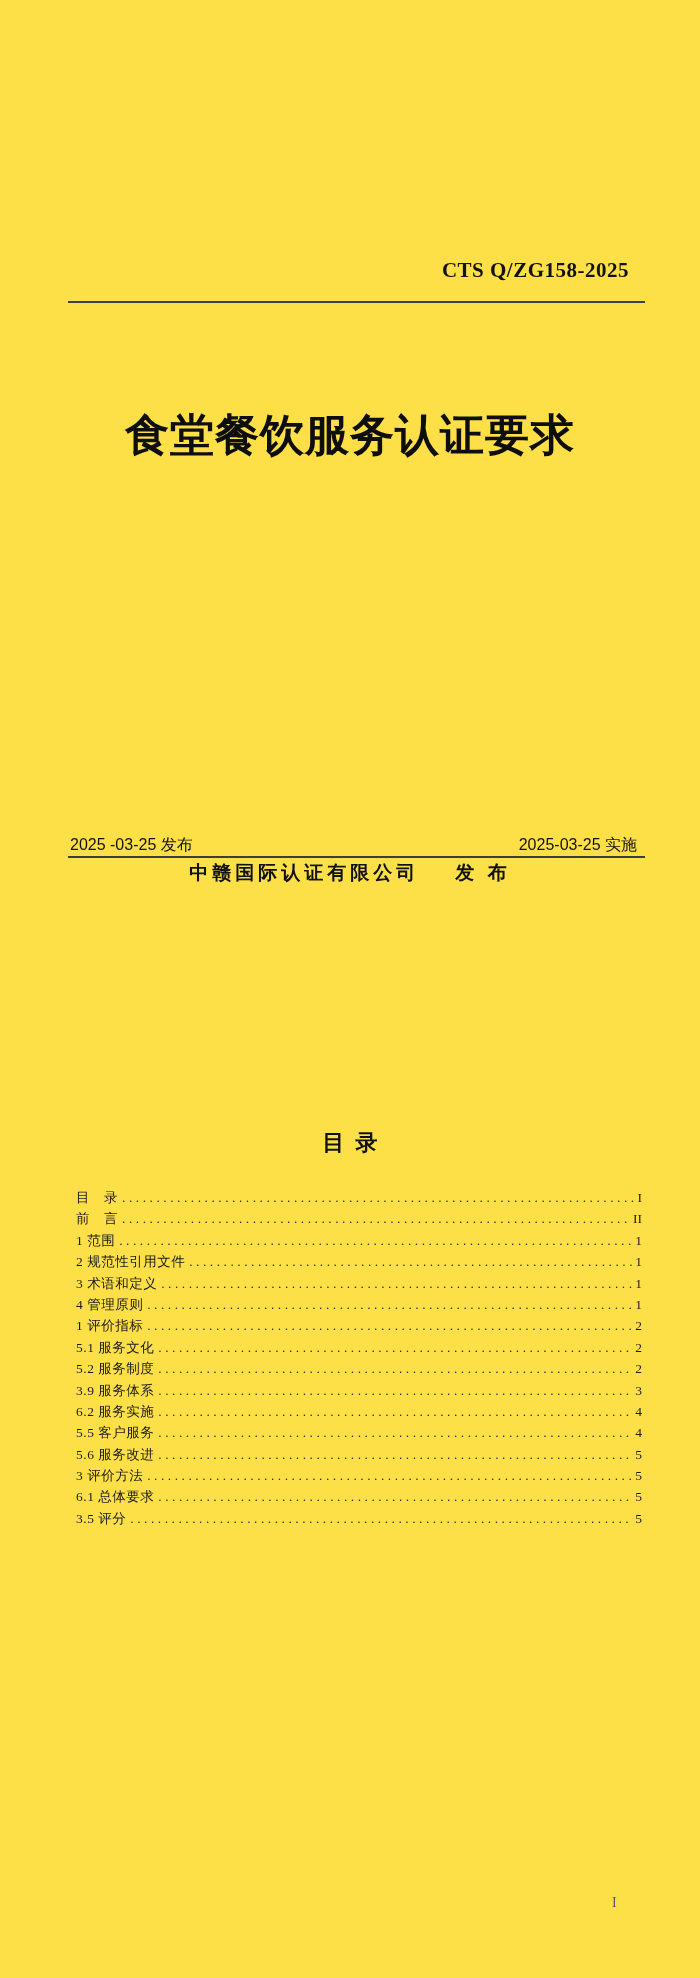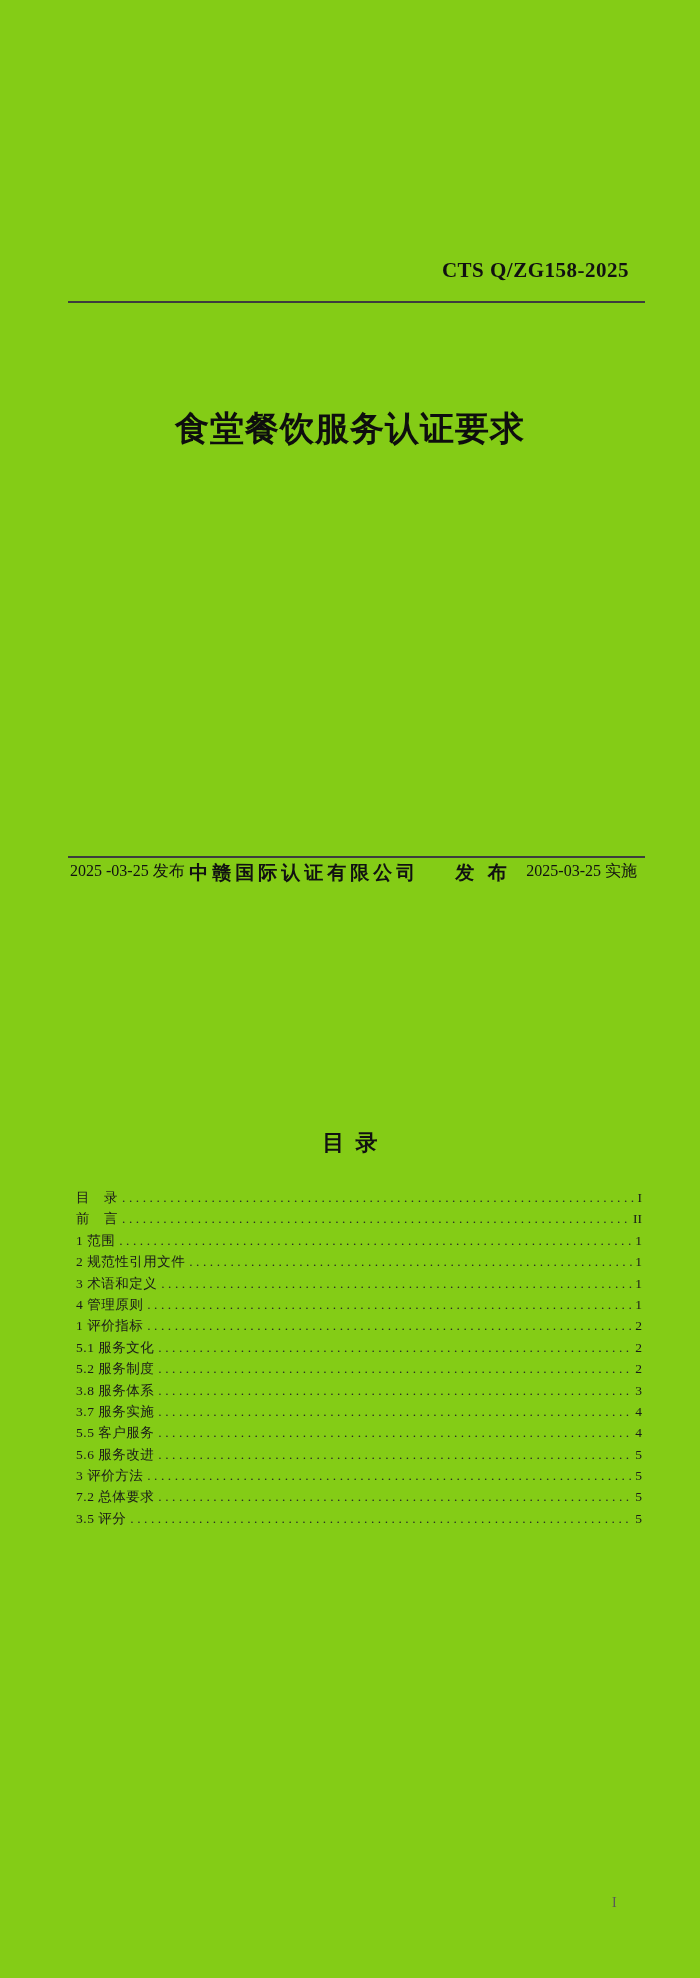--- a/index.html
+++ b/index.html
@@ -1,36 +1,36 @@
 <!DOCTYPE html>
 <html><head>
 <meta charset="utf-8">
 <style>
   html, body { margin:0; padding:0; background:#ffffff; }
   .page {
-    position:relative; width:700px; height:1978px; background:#84cc16;
+    position:relative; width:700px; height:1978px; background:#fde047;
     font-family:"Liberation Serif", serif; color:#000; overflow:hidden;
   }
   .doc-code {
     position:absolute; top:258px; right:71px;
     font-family:"Liberation Serif", serif; font-weight:700; font-size:21px;
     letter-spacing:0.5px; color:#111; white-space:nowrap;
   }
   .rule { position:absolute; left:68px; width:577px; height:2px; background:#3d3d3d; }
   .rule-top { top:301px; }
   .rule-bottom { top:856px; }
   .title {
     position:absolute; top:406px; left:0; width:100%; margin:0; text-align:center;
-    font-family:"Liberation Sans", sans-serif; font-weight:700; font-size:34px;
+    font-family:"Liberation Sans", sans-serif; font-weight:700; font-size:44px;
     letter-spacing:1px; color:#0e0e0e; white-space:nowrap;
   }
   .date-row {
-    position:absolute; top:861px; left:70px; width:567px;
+    position:absolute; top:835px; left:70px; width:567px;
     display:flex; justify-content:space-between; align-items:baseline;
-    font-family:Liberation Serif, serif; font-size:16px; color:#111;
+    font-family:Liberation Sans, sans-serif; font-size:16px; color:#111;
     white-space:pre;
   }
   .company-row {
     position:absolute; top:860px; left:0; width:100%;
     display:flex; justify-content:center; align-items:flex-end;
     font-family:"Liberation Sans", sans-serif; font-weight:700; font-size:19px;
     letter-spacing:4px; color:#111; white-space:pre;
   }
   .pub-action { margin-left:36px; }
   .toc-heading {
@@ -131,27 +131,27 @@
     <span class="toc-page">2</span>
   </div>
 
   <div class="toc-row">
     <span class="toc-label">5.2 服务制度</span>
     <span class="toc-dots">............................................................................................................................................................................................................................</span>
     <span class="toc-page">2</span>
   </div>
 
   <div class="toc-row">
-    <span class="toc-label">3.8 服务体系</span>
+    <span class="toc-label">3.9 服务体系</span>
     <span class="toc-dots">............................................................................................................................................................................................................................</span>
     <span class="toc-page">3</span>
   </div>
 
   <div class="toc-row">
-    <span class="toc-label">3.7 服务实施</span>
+    <span class="toc-label">6.2 服务实施</span>
     <span class="toc-dots">............................................................................................................................................................................................................................</span>
     <span class="toc-page">4</span>
   </div>
 
   <div class="toc-row">
     <span class="toc-label">5.5 客户服务</span>
     <span class="toc-dots">............................................................................................................................................................................................................................</span>
     <span class="toc-page">4</span>
   </div>
 
@@ -161,21 +161,21 @@
     <span class="toc-page">5</span>
   </div>
 
   <div class="toc-row">
     <span class="toc-label">3 评价方法</span>
     <span class="toc-dots">............................................................................................................................................................................................................................</span>
     <span class="toc-page">5</span>
   </div>
 
   <div class="toc-row">
-    <span class="toc-label">7.2 总体要求</span>
+    <span class="toc-label">6.1 总体要求</span>
     <span class="toc-dots">............................................................................................................................................................................................................................</span>
     <span class="toc-page">5</span>
   </div>
 
   <div class="toc-row">
     <span class="toc-label">3.5 评分</span>
     <span class="toc-dots">............................................................................................................................................................................................................................</span>
     <span class="toc-page">5</span>
   </div>
 </div>

